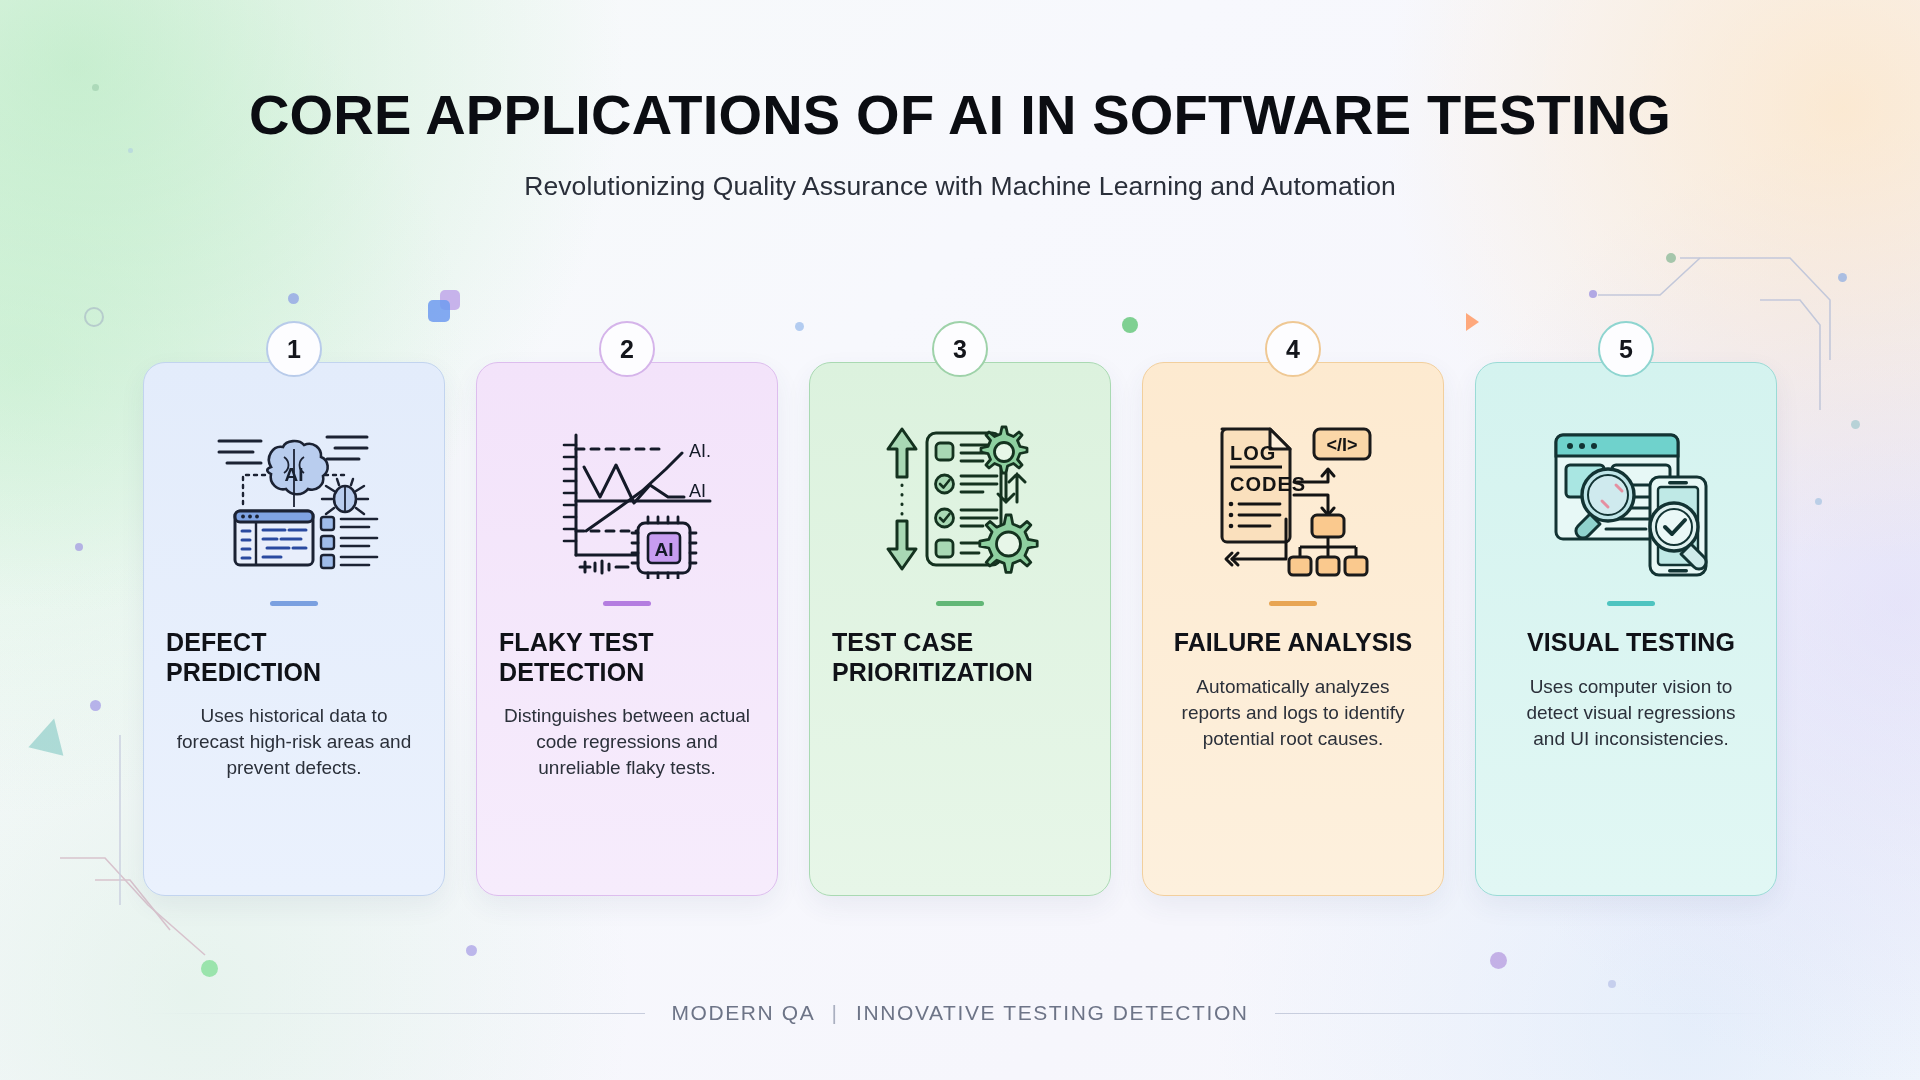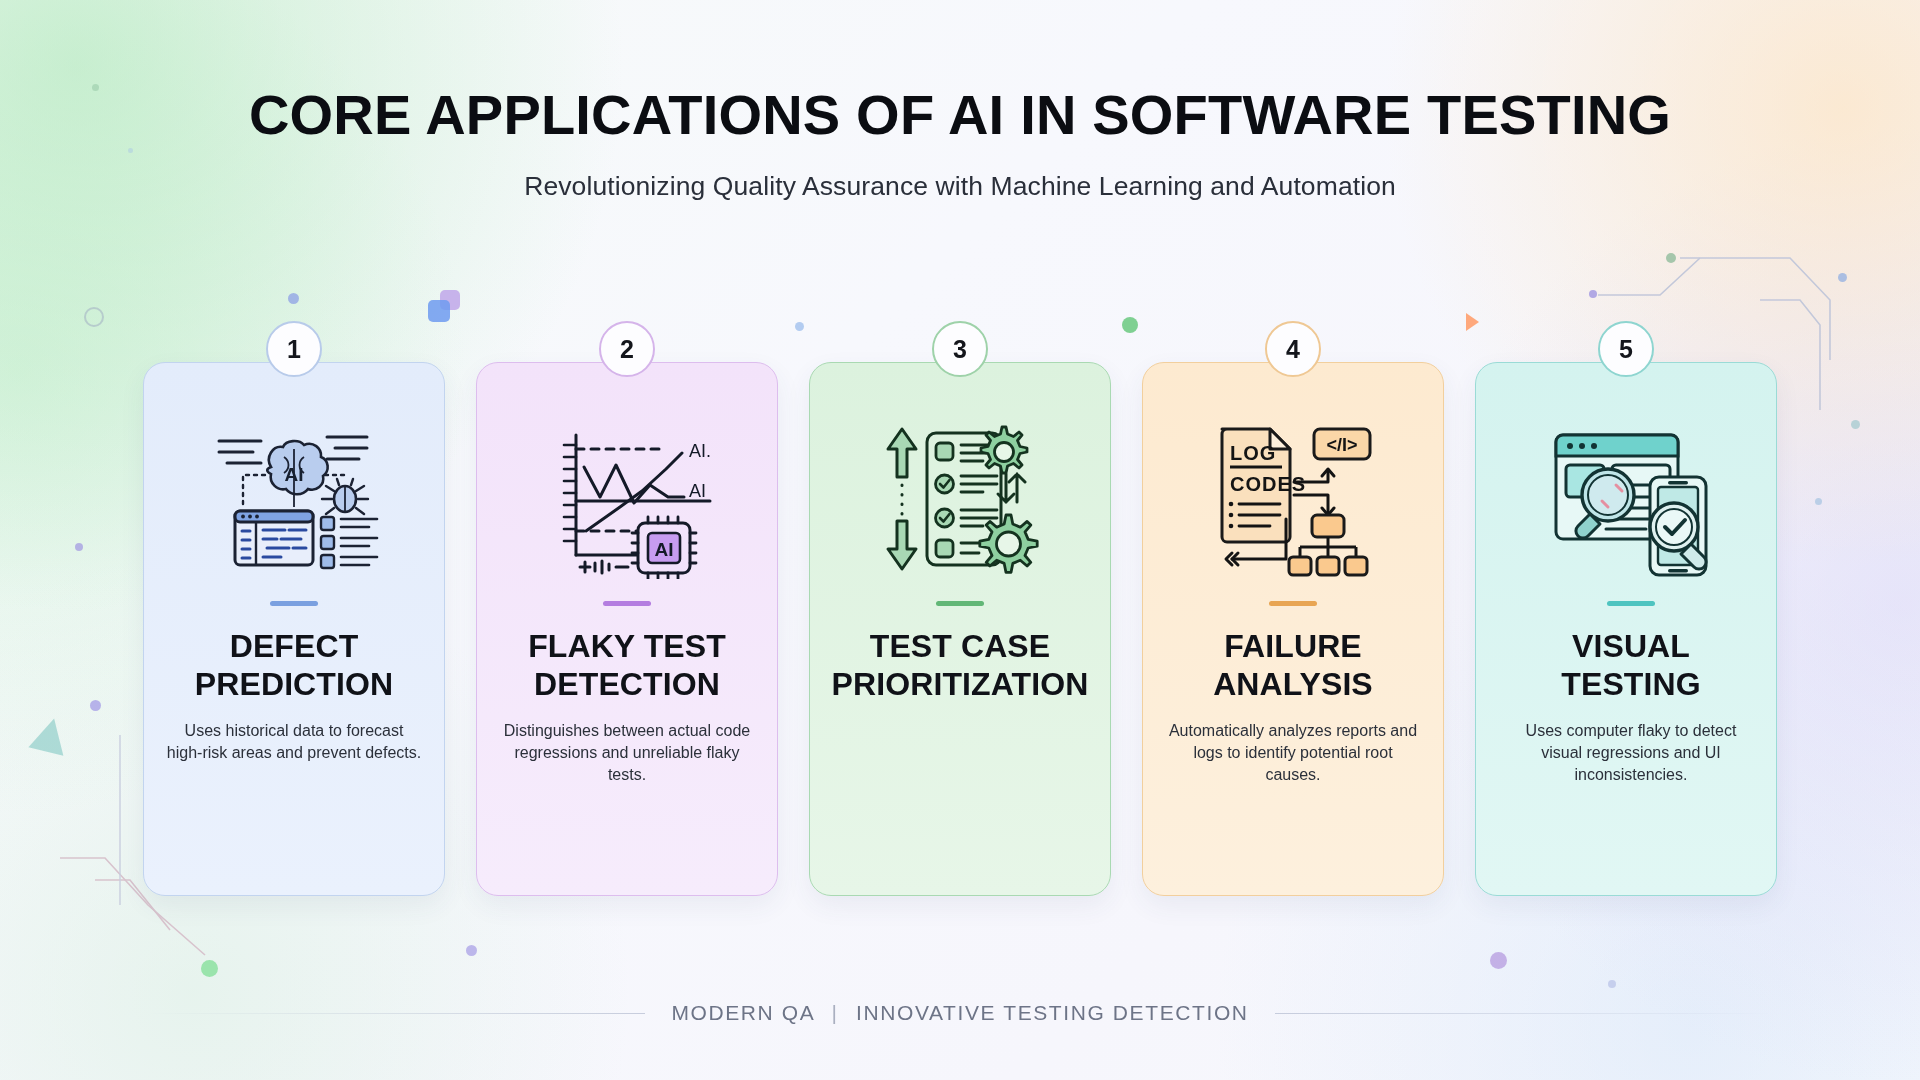--- a/index.html
+++ b/index.html
@@ -101,32 +101,31 @@
     display: flex;
     align-items: center;
     justify-content: center;
     margin-top: 2px;
   }
   .icon-box svg { width: 100%; height: 100%; }
 
   .rule { width: 48px; height: 5px; border-radius: 3px; margin: 22px 0 22px; }
 
   .card-title {
-    font-size: 32px;
+    font-size: 25px;
     font-weight: 700;
     color: #101218;
-    text-align: center;
     line-height: 1.18;
     letter-spacing: 0.1px;
     text-transform: uppercase;
   }
 
   .card-desc {
     margin-top: 16px;
-    font-size: 16px;
+    font-size: 19px;
     font-weight: 400;
     color: #2b303a;
     text-align: center;
     line-height: 1.38;
   }
 
   
   #footer {
     position: absolute;
     bottom: 55px;
@@ -504,21 +503,21 @@
             <rect x="122" y="62" width="20" height="3.5" rx="1.7" fill="#123333"></rect>
             <rect x="122" y="150" width="20" height="3.5" rx="1.7" fill="#123333"></rect>
             <circle cx="128" cy="108" r="24" fill="#dff1f0" stroke="#123333" stroke-width="3.4"></circle>
             <circle cx="128" cy="108" r="18" fill="#eaf8f7" stroke="#123333" stroke-width="2"></circle>
             <path d="M119 108l7 7 13-14" fill="none" stroke="#123333" stroke-width="4" stroke-linecap="round" stroke-linejoin="round"></path>
             <path d="M145 125l13 13a7 7 0 0 1-10 10l-13-13z" fill="#cfeaea" stroke="#123333" stroke-width="3" stroke-linejoin="round"></path>
           </svg>
         </div>
         <div class="rule" style="background:#4ec4c0;"></div>
         <div class="card-title">VISUAL TESTING</div>
-        <div class="card-desc">Uses computer flaky to detect visual regressions and UI inconsistencies.</div>
+        <div class="card-desc">Uses computer vision to detect visual regressions and UI inconsistencies.</div>
       </div>
     </div>
 
   </div>
 
   <div id="footer">
     <div class="foot-rule l"></div>
     <div id="foot-text">
       <span>MODERN QA</span>
       <span class="sep">|</span>

